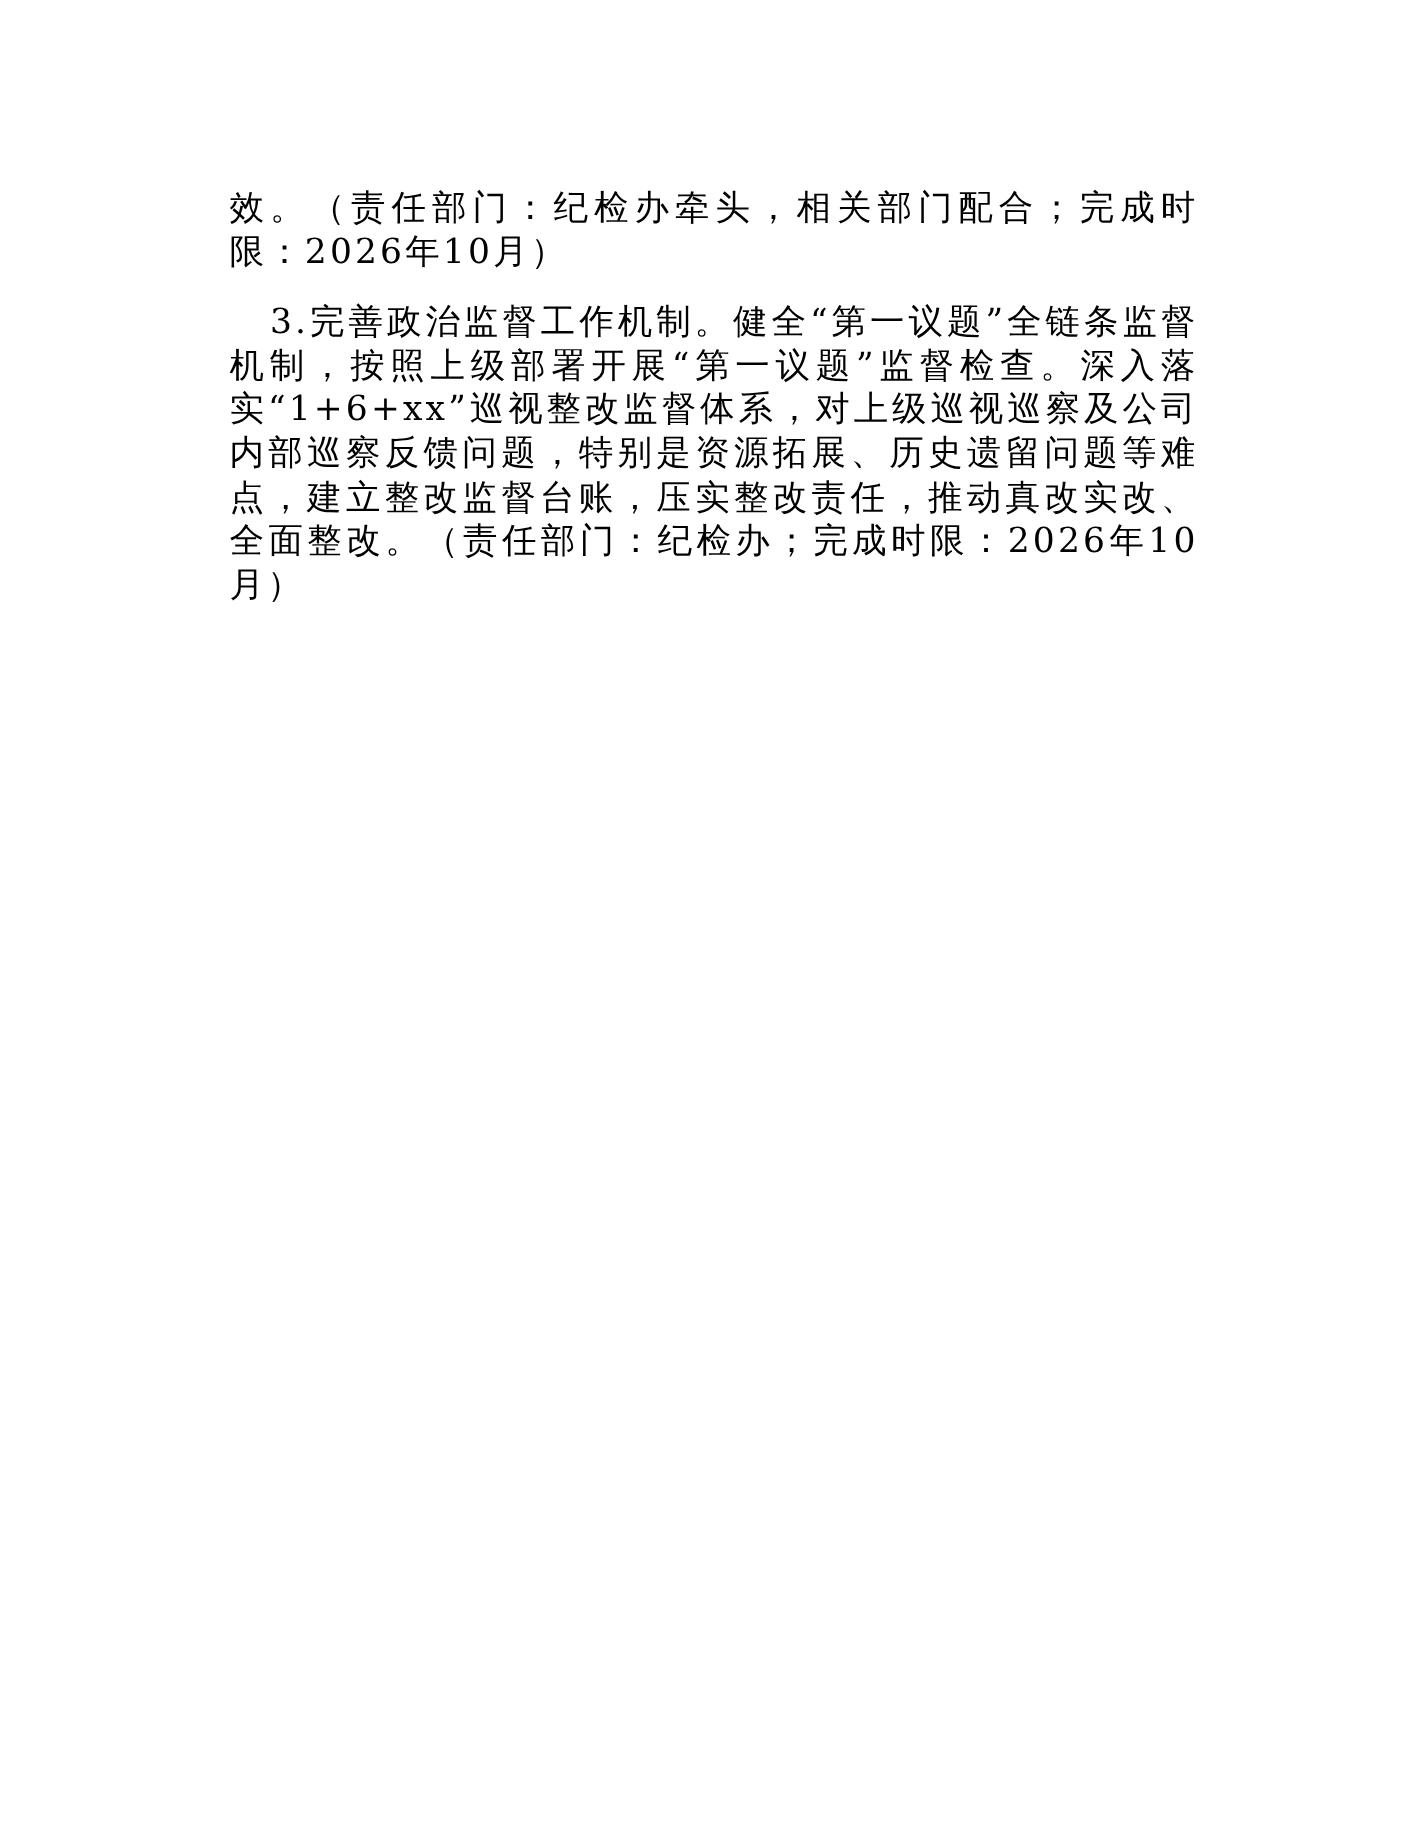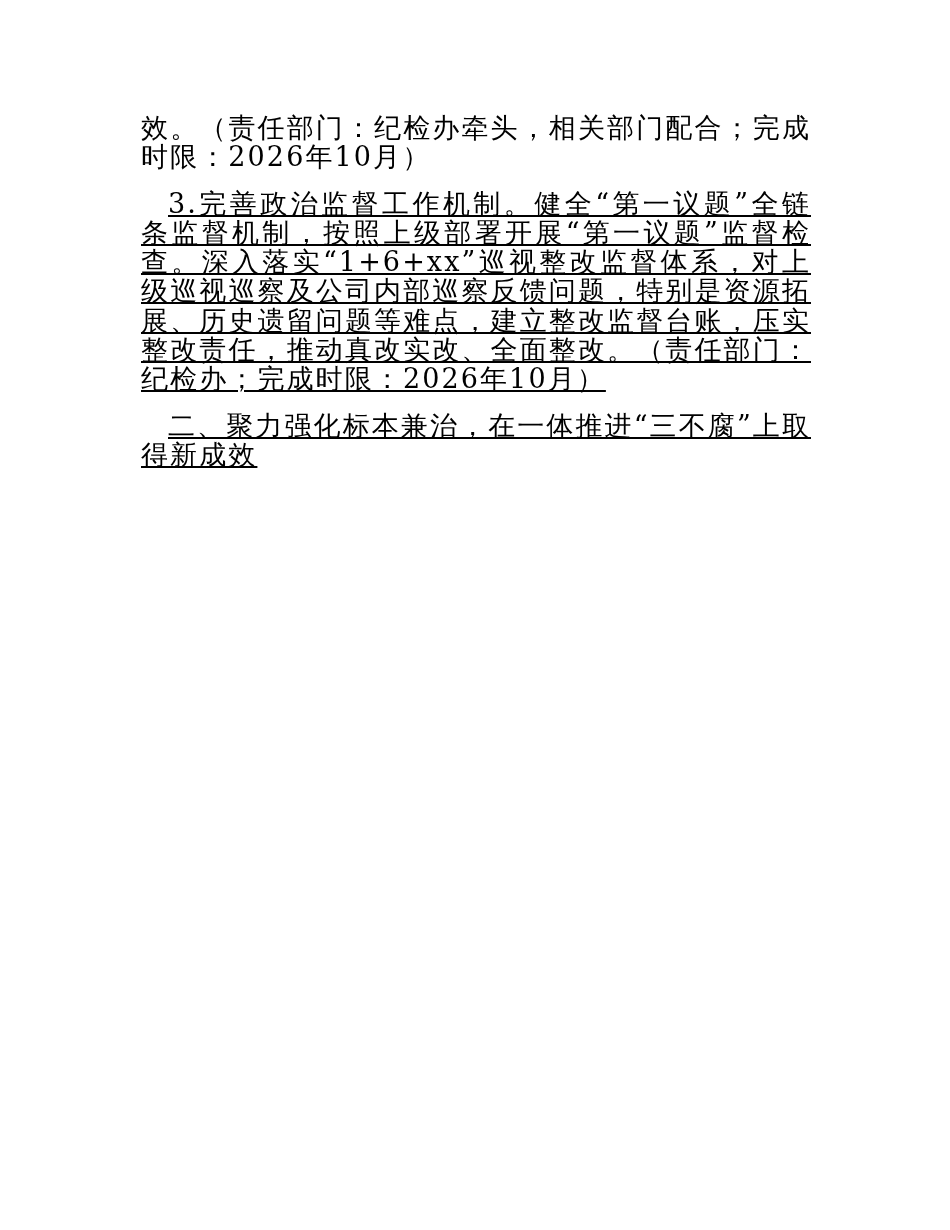--- a/index.html
+++ b/index.html
@@ -15,31 +15,30 @@
     font-family: "DejaVu Serif", "Liberation Serif", serif;
     color: #000000;
   }
   .page {
     position: absolute;
     left: 141px;
     top: 113px;
     width: 670px;
   }
   .para {
-    margin: 0;
-    font-size: 27px;
+    margin: 12px;
+    font-size: 23px;
     line-height: 29.3px;
     letter-spacing: 2.1px;
     text-align: justify;
     text-justify: inter-character;
     word-break: break-all;
   }
   .indent { text-indent: 27px; }
-  .gap { margin-top: 17px; text-decoration: underline; }
+  .gap { margin-top: 17px; }
 </style>
 </head>
 <body>
 
 <div class="page">
   <p class="para">效。（责任部门：纪检办牵头，相关部门配合；完成时限：2026年10月）</p>
   <p class="para indent gap">3.完善政治监督工作机制。健全“第一议题”全链条监督机制，按照上级部署开展“第一议题”监督检查。深入落实“1+6+xx”巡视整改监督体系，对上级巡视巡察及公司内部巡察反馈问题，特别是资源拓展、历史遗留问题等难点，建立整改监督台账，压实整改责任，推动真改实改、全面整改。（责任部门：纪检办；完成时限：2026年10月）</p>
-  <p class="para indent gap">二、聚力强化标本兼治，在一体推进“三不腐”上取得新成效</p>
 </div>
 
 </body></html>

